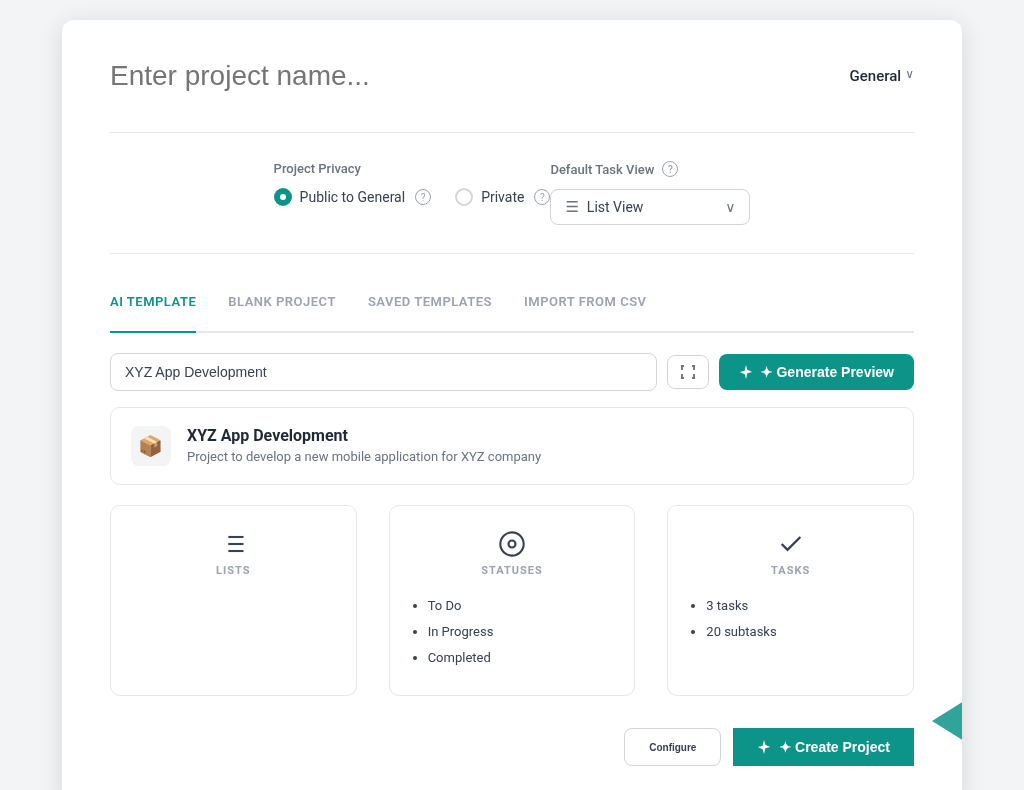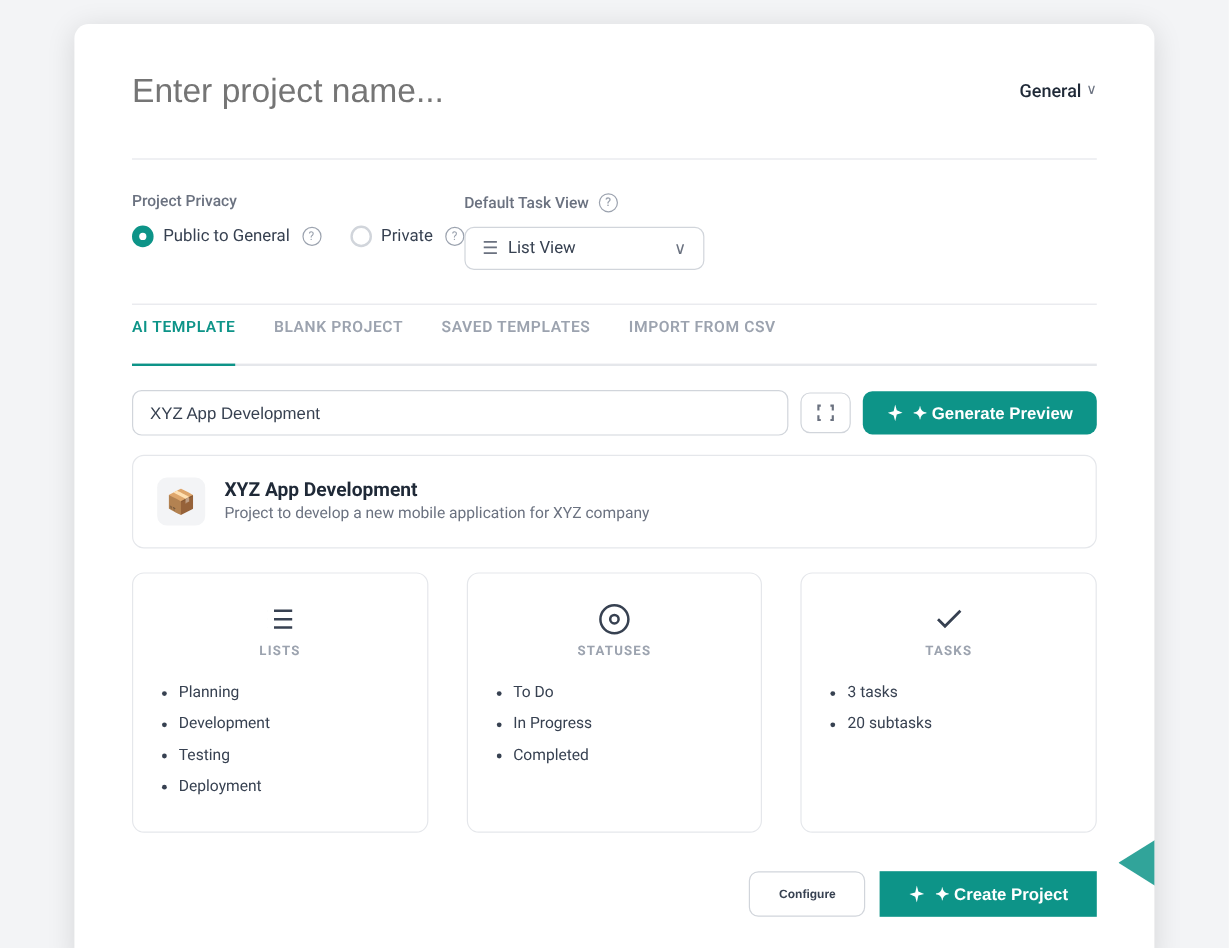--- a/index.html
+++ b/index.html
@@ -52,22 +52,22 @@
     }
     .workspace-selector .chevron {
       font-size: 12px;
       color: #6b7280;
     }
 
     
     .privacy-section {
       display: flex;
       align-items: flex-start;
-      justify-content: flex-start;
-      margin-bottom: 12px;
+      justify-content: center;
+      margin-bottom: 40px;
       padding-bottom: 28px;
       border-bottom: 1px solid #e5e7eb;
     }
     .privacy-label {
       font-size: 13px;
       color: #6b7280;
       margin-bottom: 12px;
       font-weight: 500;
     }
     .privacy-options {
@@ -417,26 +417,20 @@
         <svg width="28" height="28" viewBox="0 0 24 24" fill="none" stroke="#374151" stroke-width="1.8">
           <line x1="8" y1="6" x2="21" y2="6"></line>
           <line x1="8" y1="12" x2="21" y2="12"></line>
           <line x1="8" y1="18" x2="21" y2="18"></line>
           <line x1="3" y1="6" x2="3.01" y2="6"></line>
           <line x1="3" y1="12" x2="3.01" y2="12"></line>
           <line x1="3" y1="18" x2="3.01" y2="18"></line>
         </svg>
       </div>
       <div class="feature-card-label">LISTS</div>
-      <ul class="feature-card-items">
-        <li>Planning</li>
-        <li>Development</li>
-        <li>Testing</li>
-        <li>Deployment</li>
-      </ul>
     </div>
 
     <div class="feature-card">
       <div class="feature-card-icon">
         <svg width="28" height="28" viewBox="0 0 24 24" fill="none" stroke="#374151" stroke-width="1.8">
           <circle cx="12" cy="12" r="10"></circle>
           <circle cx="12" cy="12" r="3"></circle>
         </svg>
       </div>
       <div class="feature-card-label">STATUSES</div>

